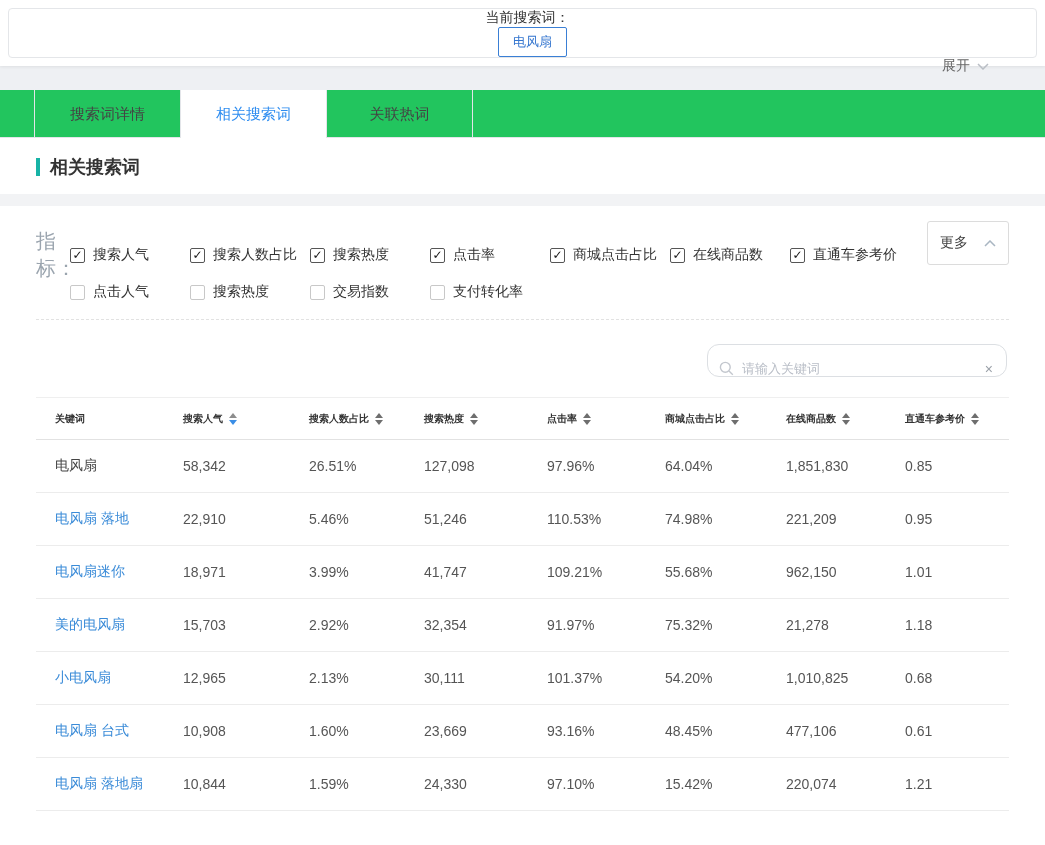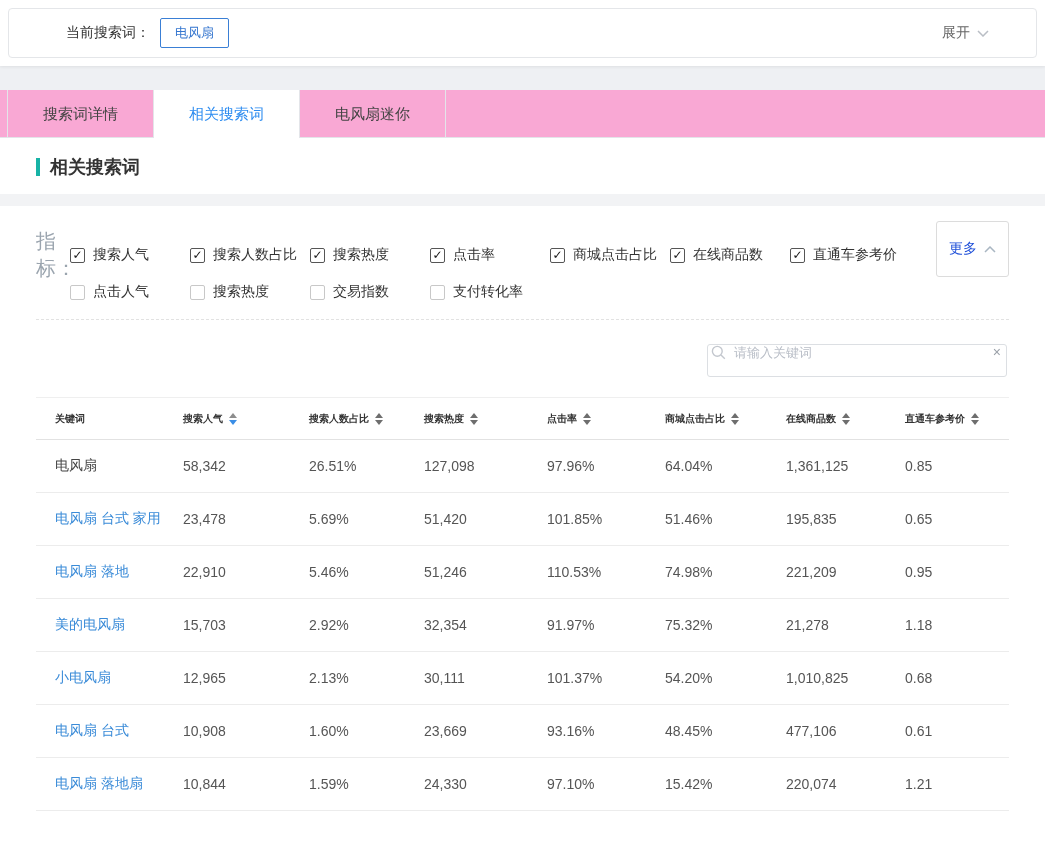--- a/index.html
+++ b/index.html
@@ -7,35 +7,35 @@
   body {
     font-family: "Liberation Sans", "DejaVu Sans", sans-serif;
     background:#eef0f3;
     color:#333;
     overflow:hidden;
   }
   
   .top-band { background:#fff; padding:8px; box-shadow:0 1px 3px rgba(0,0,0,.07); }
   .top-card {
     height:50px; background:#fff; border:1px solid #e4e6e9; border-radius:4px;
-    display:flex; align-items:center; padding:0 47px 0 57px;
+    display:flex; align-items:center; padding:0 47px 0 57px;flex-direction:column;
   }
   .cur-label { font-size:14px; color:#333; }
   .kw-tag {
     display:inline-block; border:1px solid #3a7fd5; color:#3576cf; background:#fff;
     padding:5px 14px; margin-left:10px; border-radius:2px; font-size:13px; cursor:pointer;
   }
   .expand { margin-left:auto; display:flex; align-items:center; gap:7px; color:#666; font-size:14px; cursor:pointer; }
   .band-gap { height:24px; }
 
   
   .main { background:#fff; min-height:755px; }
 
   
-  .tabs { display:flex; background:#f9a8d4; border-bottom:1px solid #e3e5e9; align-items:flex-start; }
+  .tabs { display:flex; background:#22c55e; border-bottom:1px solid #e3e5e9; align-items:flex-start;padding-left:27px; }
   .tab-spacer { width:8px; height:47px; border-right:1px solid #e3e5e9; }
   .tab {
     width:146px; height:47px; line-height:47px; text-align:center;
     font-size:15px; color:#444; border-right:1px solid #e3e5e9; cursor:pointer; background:transparent;
   }
   .tab.active { background:#fff; color:#2d8cf0; height:48px; margin-bottom:-1px; }
 
   
   .title-row { display:flex; align-items:center; padding:17px 0 15px 36px; background:#fff; }
   .accent-bar { width:4px; height:18px; background:#17b3a6; margin-right:10px; }
@@ -52,29 +52,29 @@
   .box {
     width:15px; height:15px; border-radius:2px; background:#fff;
     display:inline-flex; align-items:center; justify-content:center; flex:0 0 15px;
   }
   .box.checked { border:1px solid #555; }
   .box.unchecked { border:1px solid #c8c8c8; }
   .box .tick { font-size:12px; font-weight:bold; color:#111; line-height:1; }
   .chk-text { font-size:14px; color:#333; margin-left:8px; white-space:nowrap; }
   .more-btn {
     position:absolute; right:0; top:15px; background:#fff; border:1px solid #dcdcdc; border-radius:3px;
-    padding:18px 12px; font-size:14px; color:#1d4ed8; display:flex; align-items:center; gap:7px; cursor:pointer;
+    padding:12px 12px; font-size:14px; color:#404040; display:flex; align-items:center; gap:16px; cursor:pointer;
     font-family:inherit;
   }
 
   
   .search-row { display:flex; justify-content:flex-end; padding:24px 38px 20px; }
   .search-box {
-    width:300px; height:33px; border:1px solid #dcdfe3; border-radius:3px;
-    display:flex; align-items:flex-start; padding:0 3px; background:#fff;
+    width:300px; height:33px; border:1px solid #dcdfe3; border-radius:12px;
+    display:flex; align-items:flex-end; padding:0 11px; background:#fff;
   }
   .search-box input {
     border:none; outline:none; flex:1; font-size:13px; color:#333; margin-left:8px; background:transparent;
     font-family:inherit;
   }
   .search-box input::placeholder { color:#b9bec7; }
   .clear-x { color:#9aa0a8; font-size:14px; cursor:pointer; line-height:1; padding:0 2px; }
 
   
   .table { margin:0 36px; }
@@ -115,21 +115,21 @@
   </div>
 </div>
 <div class="band-gap"></div>
 
 <div class="main">
 
   <div class="tabs">
     <div class="tab-spacer"></div>
     <div class="tab">搜索词详情</div>
     <div class="tab active">相关搜索词</div>
-    <div class="tab">电风扇迷你</div>
+    <div class="tab">关联热词</div>
   </div>
 
   <div class="title-row">
     <span class="accent-bar"></span>
     <h2>相关搜索词</h2>
   </div>
   <div class="gray-band"></div>
 
   <div class="metrics">
     <div class="metrics-row">
@@ -270,46 +270,46 @@
       </div>
     </div>
 
     <div class="trow">
       <div class="cell c0"><span class="kw-plain">电风扇</span></div>
       <div class="cell c1">58,342</div>
       <div class="cell c2">26.51%</div>
       <div class="cell c3">127,098</div>
       <div class="cell c4">97.96%</div>
       <div class="cell c5">64.04%</div>
-      <div class="cell c6">1,361,125</div>
+      <div class="cell c6">1,851,830</div>
       <div class="cell c7">0.85</div>
     </div>
 
-    <div class="trow">
-      <div class="cell c0"><a class="kw-link">电风扇 台式 家用</a></div>
-      <div class="cell c1">23,478</div>
-      <div class="cell c2">5.69%</div>
-      <div class="cell c3">51,420</div>
-      <div class="cell c4">101.85%</div>
-      <div class="cell c5">51.46%</div>
-      <div class="cell c6">195,835</div>
-      <div class="cell c7">0.65</div>
-    </div>
 
     <div class="trow">
       <div class="cell c0"><a class="kw-link">电风扇 落地</a></div>
       <div class="cell c1">22,910</div>
       <div class="cell c2">5.46%</div>
       <div class="cell c3">51,246</div>
       <div class="cell c4">110.53%</div>
       <div class="cell c5">74.98%</div>
       <div class="cell c6">221,209</div>
       <div class="cell c7">0.95</div>
     </div>
 
+    <div class="trow">
+      <div class="cell c0"><a class="kw-link">电风扇迷你</a></div>
+      <div class="cell c1">18,971</div>
+      <div class="cell c2">3.99%</div>
+      <div class="cell c3">41,747</div>
+      <div class="cell c4">109.21%</div>
+      <div class="cell c5">55.68%</div>
+      <div class="cell c6">962,150</div>
+      <div class="cell c7">1.01</div>
+    </div>
 
     <div class="trow">
       <div class="cell c0"><a class="kw-link">美的电风扇</a></div>
       <div class="cell c1">15,703</div>
       <div class="cell c2">2.92%</div>
       <div class="cell c3">32,354</div>
       <div class="cell c4">91.97%</div>
       <div class="cell c5">75.32%</div>
       <div class="cell c6">21,278</div>
       <div class="cell c7">1.18</div>

